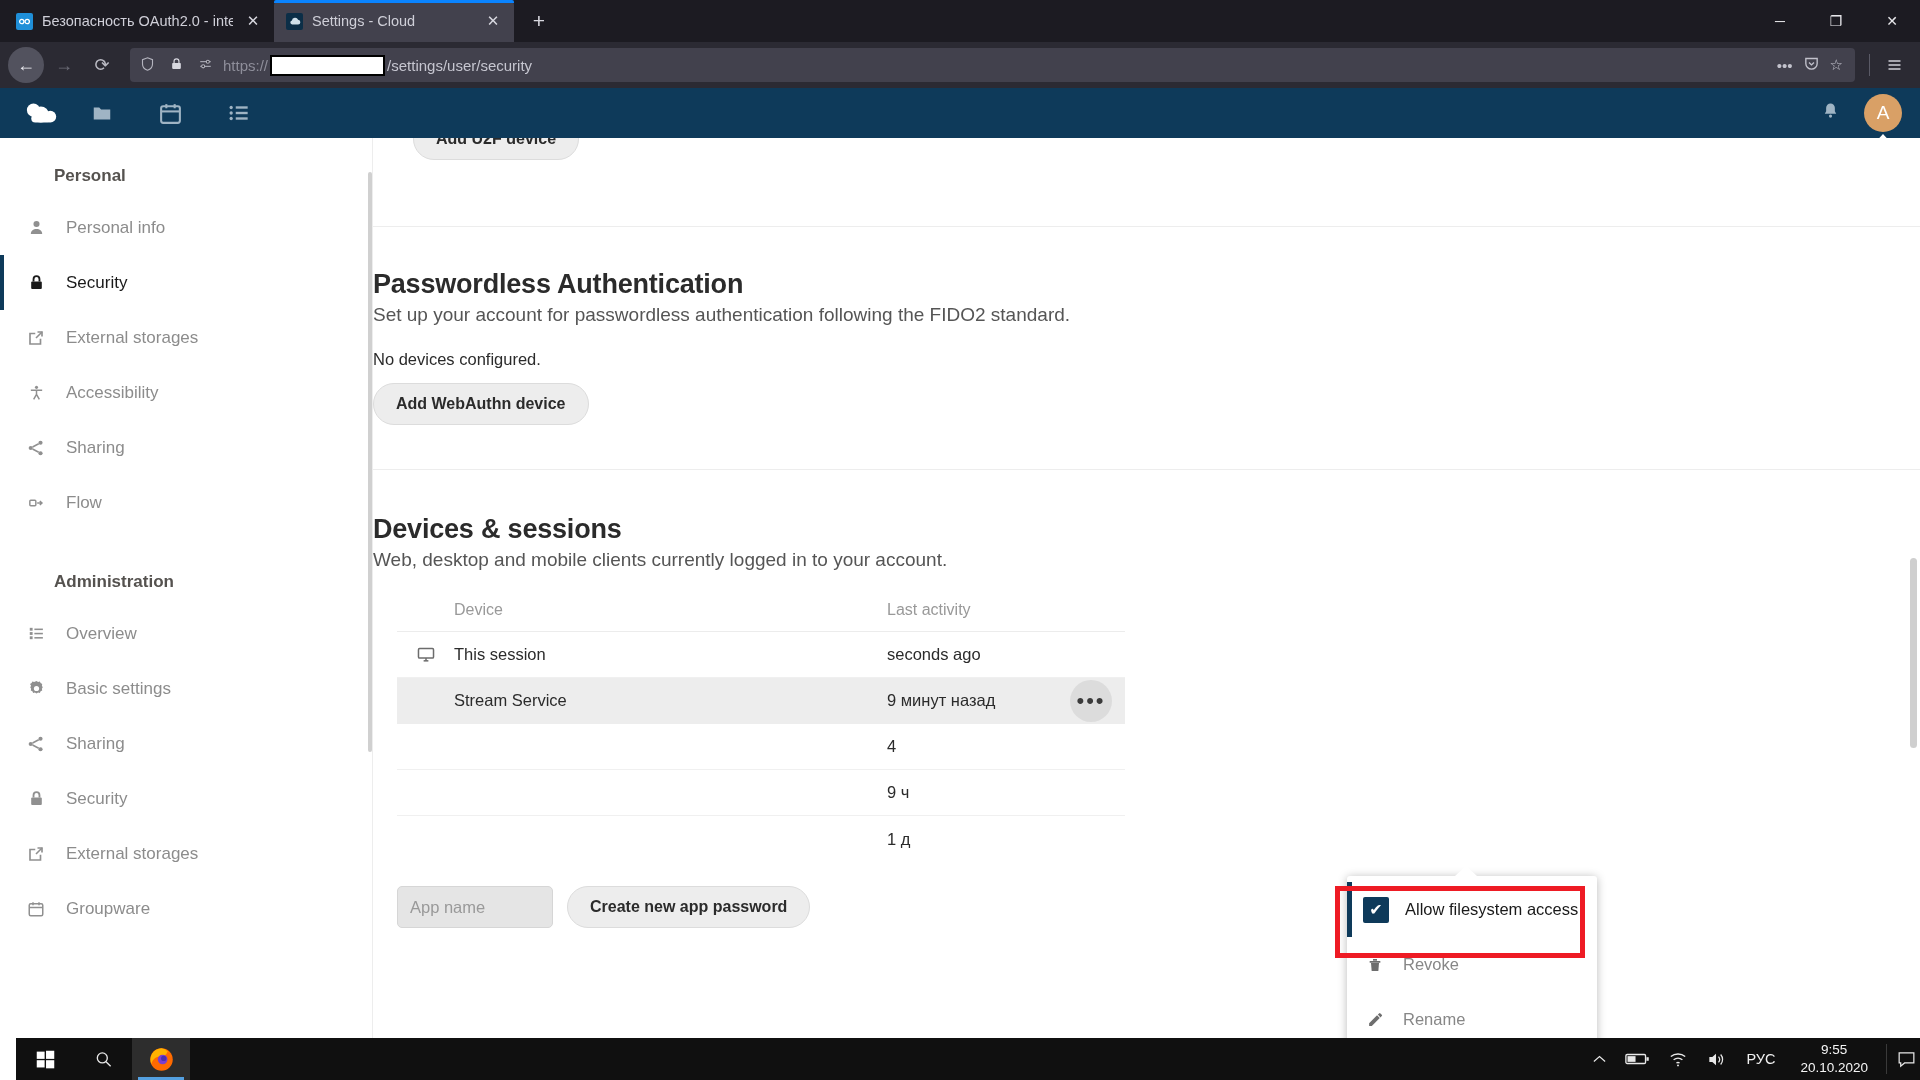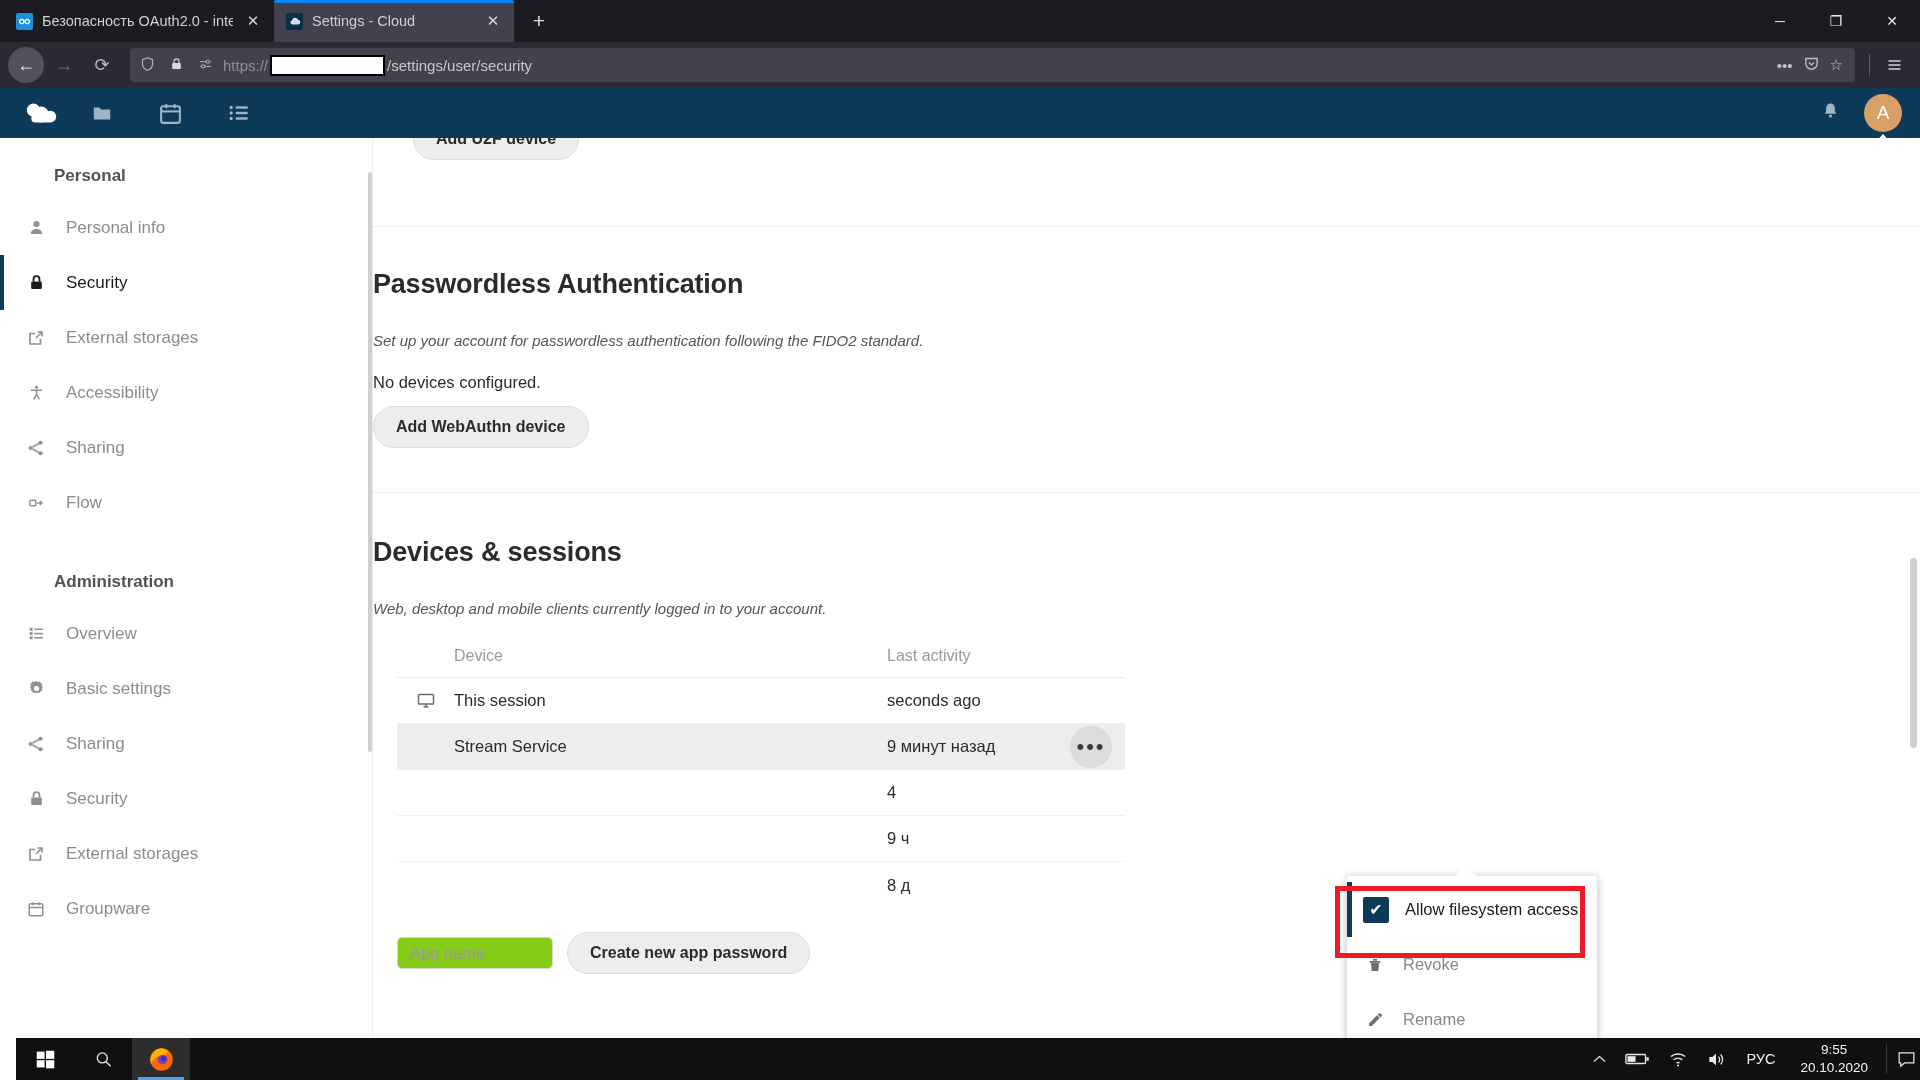--- a/index.html
+++ b/index.html
@@ -148,21 +148,21 @@
     display: inline-flex; align-items: center; justify-content: center;
     height: 42px; padding: 0 22px; background: #ededed; border: 1px solid #dcdcdc;
     border-radius: 22px; font-size: 16px; font-weight: bold; color: #2b2b2b;
     position: absolute; top: -20px; left: 40px;
   }
   .section { padding: 0 0 0 0; }
   .hr-sep { border-top: 1px solid #ededed; margin: 0; }
   h2.sec-title {
     font-size: 27px; font-weight: bold; color: #2b2b2b; letter-spacing: -0.2px;
   }
-  .sec-desc { font-size: 15px; color: #555; margin-top: 32px; font-style: italic; }
+  .sec-desc { font-size: 19px; color: #555; margin-top: 4px; }
   .sec-note { font-size: 16.5px; color: #2b2b2b; margin-top: 24px; }
   .pill-btn {
     display: inline-flex; align-items: center; justify-content: center;
     height: 42px; padding: 0 22px; background: #ededed; border: 1px solid #dcdcdc;
     border-radius: 22px; font-size: 16px; font-weight: bold; color: #2b2b2b;
     margin-top: 14px;
   }
 
   
   .dev-table { width: 728px; margin-top: 30px; margin-left: 24px; }
@@ -187,23 +187,23 @@
 
   .kebab {
     position: absolute; left: 673px; top: 50%; transform: translateY(-50%);
     width: 42px; height: 42px; border-radius: 50%; background: #dcdcdc;
     display: flex; align-items: center; justify-content: center;
     color: #3a3a3a; font-size: 22px; letter-spacing: 2px; z-index: 30;
   }
 
   .apppw-row { margin-top: 24px; margin-left: 24px; display: flex; align-items: center; gap: 14px; }
   .app-input {
-    width: 156px; height: 32px; border: 1px solid #d6d6d6; border-radius: 5px;
+    width: 156px; height: 42px; border: 1px solid #d6d6d6; border-radius: 5px;
     padding: 0 12px; font-size: 16.5px; color: #2b2b2b; font-family: "Liberation Sans", sans-serif;
-    background: #84cc16;
+    background: #e5e5e5;
   }
   .app-input::placeholder { color: #999; }
 
   
   .ctx {
     position: absolute; left: 974px; top: 738px; width: 250px;
     background: #fff; border-radius: 3px;
     box-shadow: 0 1px 10px rgba(0,0,0,0.28); z-index: 60; padding: 6px 0;
   }
   .ctx::before {
@@ -599,21 +599,21 @@
                 <span></span>
               </div>
               <div class="c-act">9 ч</div>
             </div>
 
             <div class="dev-row blank" style="border-bottom:none;">
               <div class="c-dev">
                 <span class="d-icon"></span>
                 <span></span>
               </div>
-              <div class="c-act">8 д</div>
+              <div class="c-act">1 д</div>
             </div>
           </div>
 
           <div class="apppw-row">
             <input class="app-input" type="text" placeholder="App name" style="">
             <div class="pill-btn" style="margin-top:0">Create new app password</div>
           </div>
         </div>
 
         <div class="ctx">

